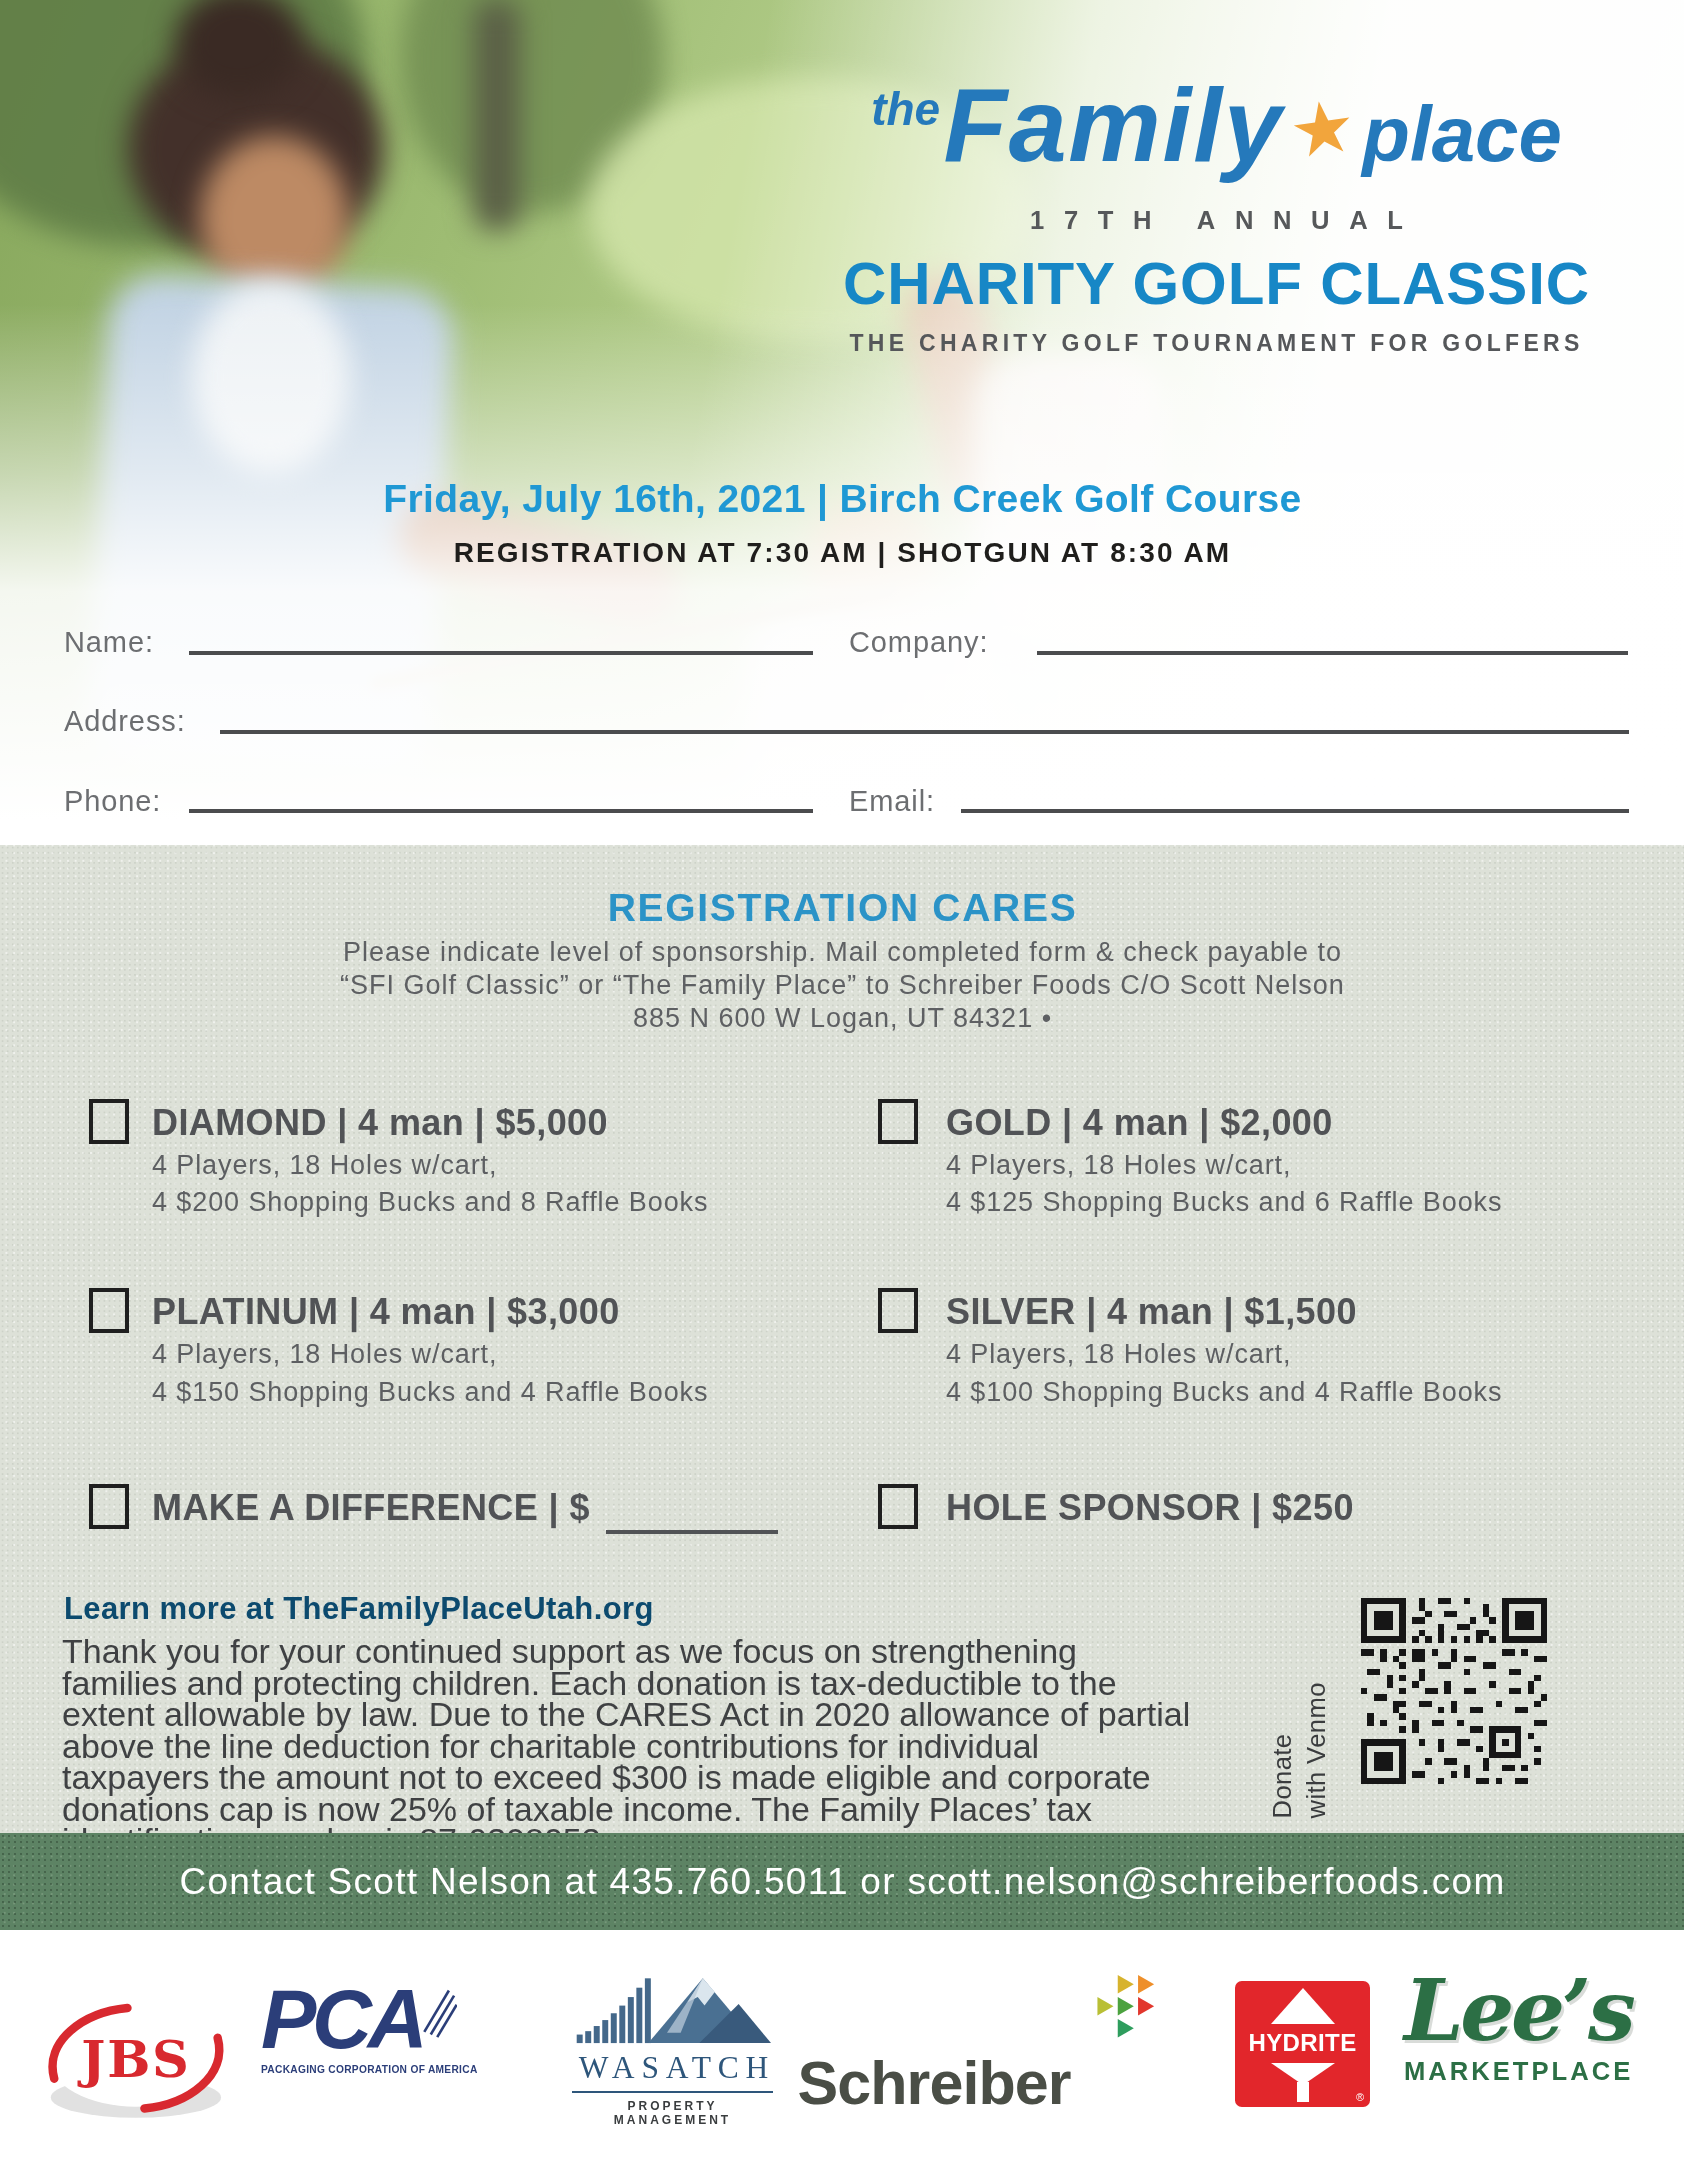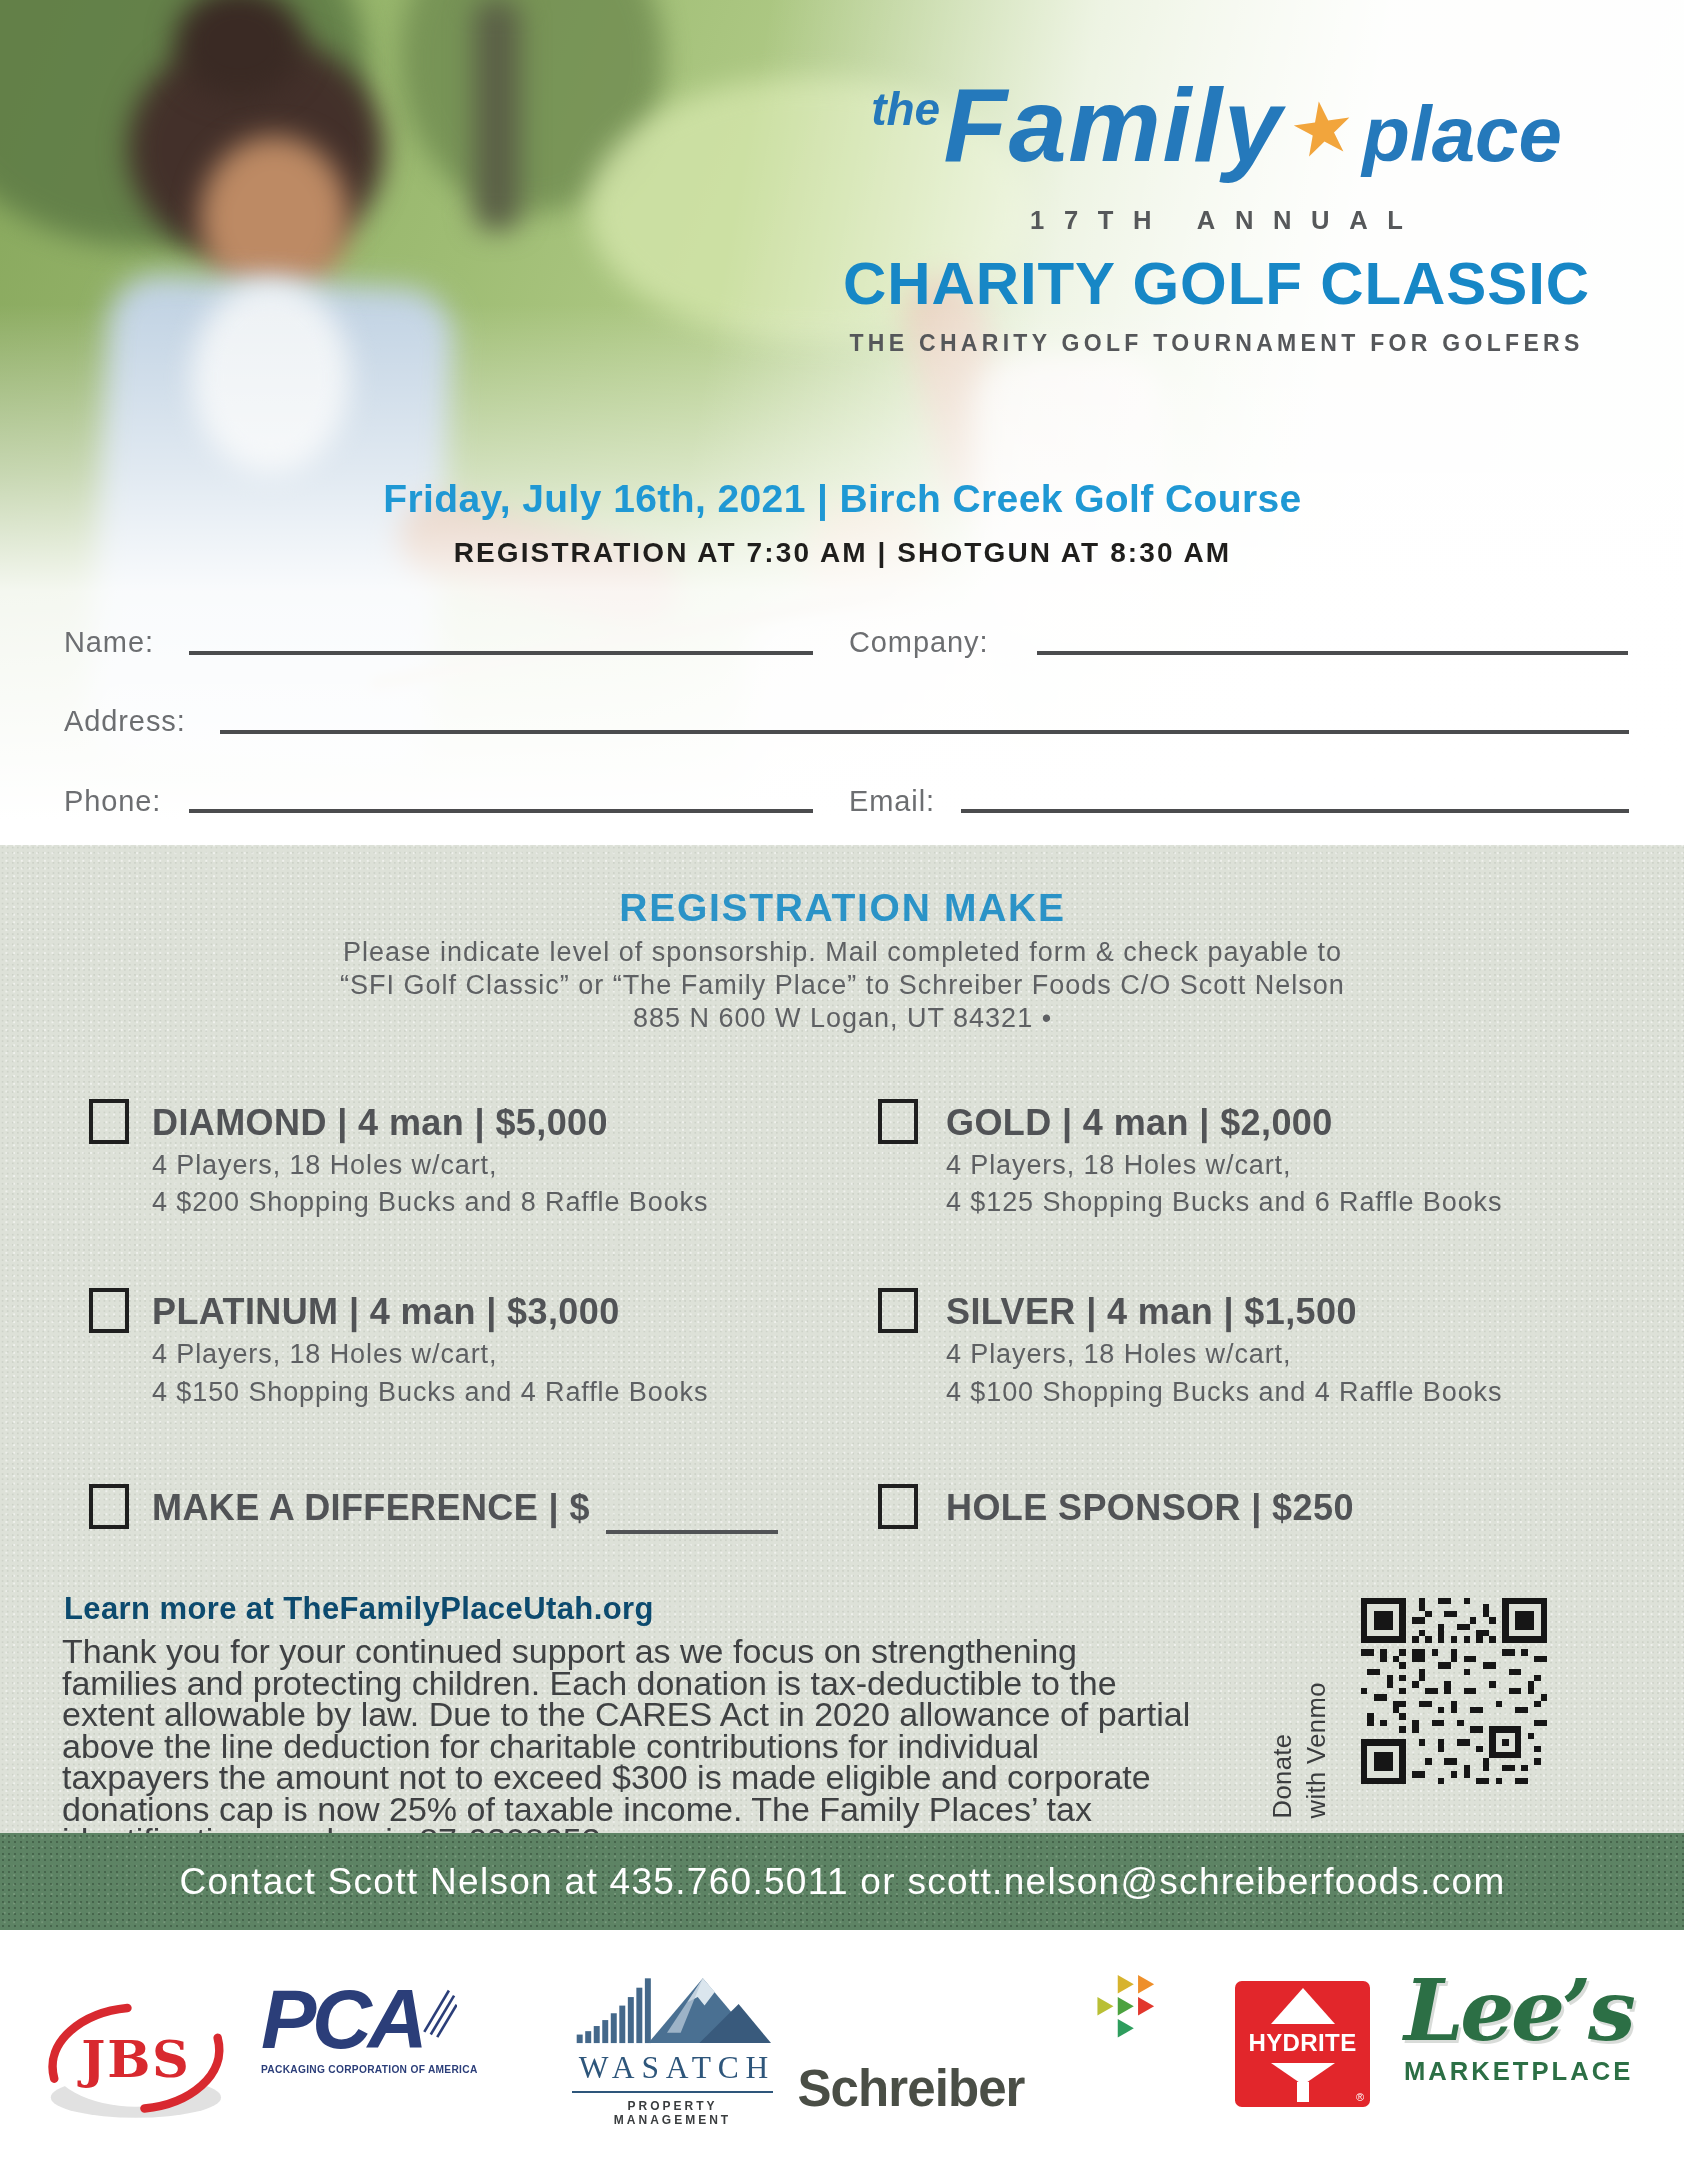--- a/index.html
+++ b/index.html
@@ -66,21 +66,21 @@
   .jbs{position:absolute;left:44px;top:1995px;width:183px;height:135px;}
   .pca{position:absolute;left:261px;top:1978px;width:196px;text-align:center;color:#2b3e79;}
   .pcaRow{display:flex;justify-content:center;align-items:flex-start;}
   .pcaBig{font-size:83px;font-weight:700;font-style:italic;letter-spacing:-4.3px;line-height:1;}
   .pcaSub{margin-top:3.4px;font-size:10.2px;font-weight:700;letter-spacing:0.3px;white-space:nowrap;}
   .wasatch{position:absolute;left:572px;top:1973px;width:201px;text-align:center;color:#2e567b;}
   .wName{font-family:"Liberation Serif",serif;font-size:31.5px;letter-spacing:6.8px;margin-top:1.7px;text-indent:6.8px;}
   .wSub{margin-top:5.1px;padding-top:6px;border-top:2.6px solid #2e567b;font-size:12px;font-weight:700;letter-spacing:3px;color:#3a3d3f;}
   .schreiber{position:absolute;left:794px;top:1978px;width:407px;height:143px;}
   .schx{position:absolute;right:12px;top:-3.4px;}
-  .scht{position:absolute;left:3.4px;bottom:3.4px;font-size:51px;font-weight:700;color:#4a4e46;letter-spacing:-0.9px;}
+  .scht{position:absolute;left:3.4px;bottom:3.4px;font-size:61px;font-weight:700;color:#4a4e46;letter-spacing:-0.9px;}
   .hydrite{position:absolute;left:1235px;top:1981px;width:135px;height:126px;background:#e2262b;border-radius:6.8px;}
   .hyTriUp{position:absolute;left:50%;top:6.8px;transform:translateX(-50%);width:0;height:0;
            border-left:32px solid transparent;border-right:32px solid transparent;border-bottom:36px solid #fff;}
   .hyText{position:absolute;top:48px;left:0;width:100%;text-align:center;color:#fff;font-weight:700;font-size:24px;letter-spacing:0.4px;}
   .hyTriDown{position:absolute;left:50%;top:82px;transform:translateX(-50%);width:0;height:0;
              border-left:32px solid transparent;border-right:32px solid transparent;border-top:22px solid #fff;}
   .hyStem{position:absolute;left:50%;top:101px;transform:translateX(-50%);width:12px;height:20.4px;background:#fff;}
   .hyReg{position:absolute;right:6px;bottom:4.3px;color:#fff;font-size:11px;}
   .lees{position:absolute;left:1404px;top:1966px;width:228px;text-align:center;color:#2c6f45;}
   .leeScript{font-family:"DejaVu Serif",serif;font-style:italic;font-weight:700;font-size:85px;line-height:1.05;letter-spacing:-3.4px;
@@ -129,21 +129,21 @@
   <div class="flabel" style="left:849px;top:626px;">Company:</div>
   <div class="fline" style="left:1037px;top:651px;width:591px;"></div>
   <div class="flabel" style="left:64px;top:705px;">Address:</div>
   <div class="fline" style="left:220px;top:730px;width:1409px;"></div>
   <div class="flabel" style="left:64px;top:785px;">Phone:</div>
   <div class="fline" style="left:189px;top:809px;width:624px;"></div>
   <div class="flabel" style="left:849px;top:785px;">Email:</div>
   <div class="fline" style="left:961px;top:809px;width:668px;"></div>
 
   <div class="section"></div>
-  <div class="regHead">REGISTRATION MAKE</div>
+  <div class="regHead">REGISTRATION CARES</div>
   <div class="instr" style="top:937px;">Please indicate level of sponsorship. Mail completed form &amp; check payable to</div>
   <div class="instr" style="top:970px;">“SFI Golf Classic” or “The Family Place” to Schreiber Foods C/O Scott Nelson</div>
   <div class="instr" style="top:1003px;">885 N 600 W Logan, UT 84321 •</div>
 
   <div class="cbx" style="left:89px;top:1099px;"></div>
   <div class="optTitle" style="left:152px;top:1102px;">DIAMOND | 4 man | $5,000</div>
   <div class="optLine" style="left:152px;top:1150px;">4 Players, 18 Holes w/cart,</div>
   <div class="optLine" style="left:152px;top:1187px;">4 $200 Shopping Bucks and 8 Raffle Books</div>
 
   <div class="cbx" style="left:878px;top:1099px;"></div>

